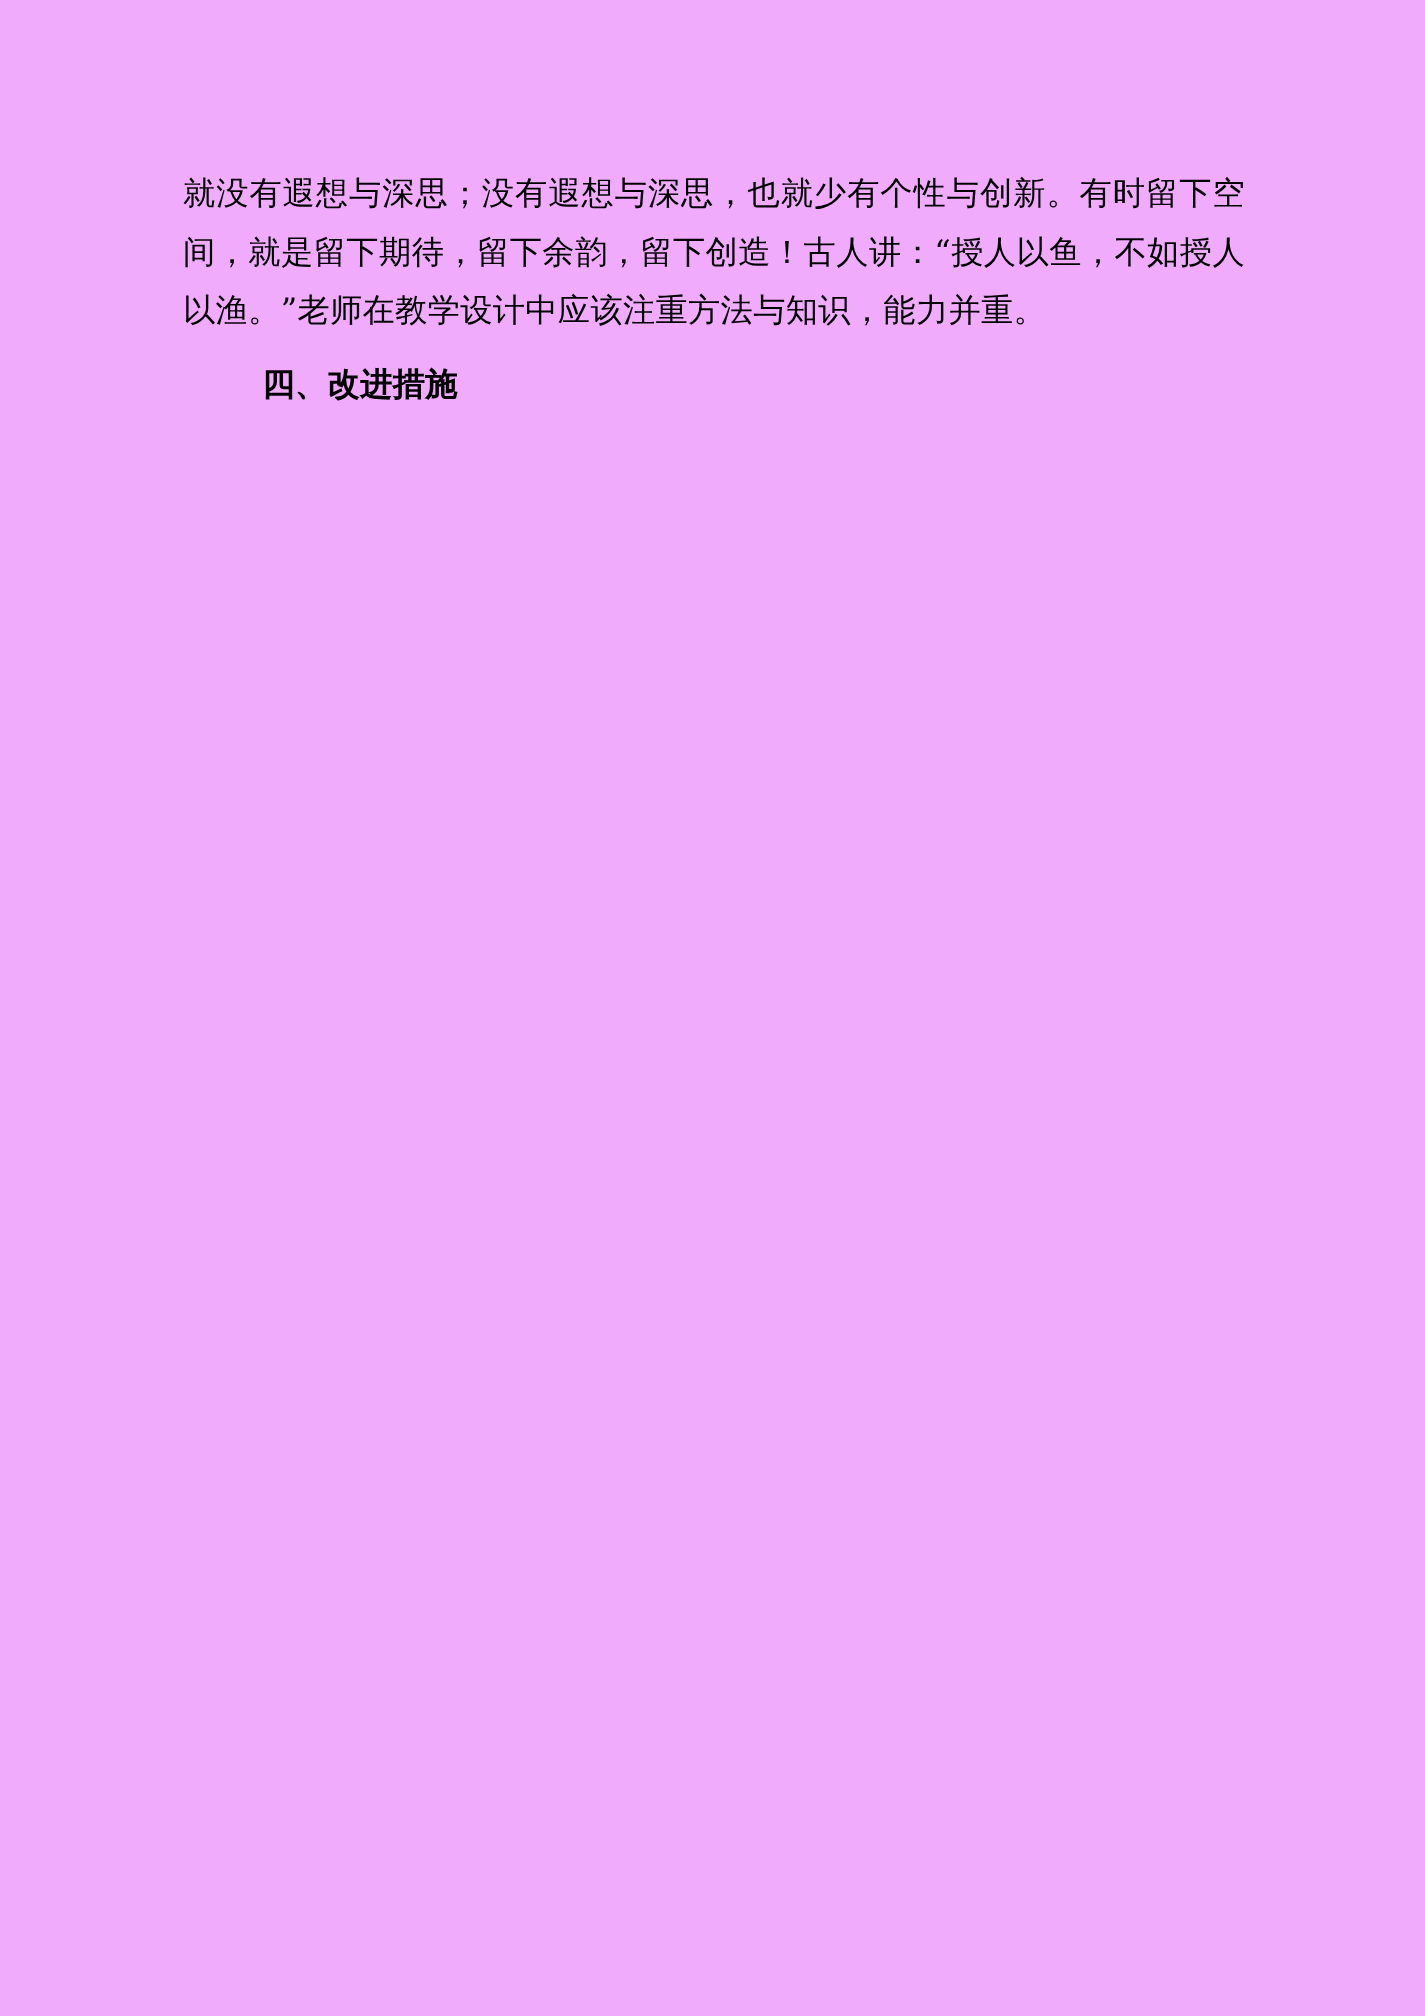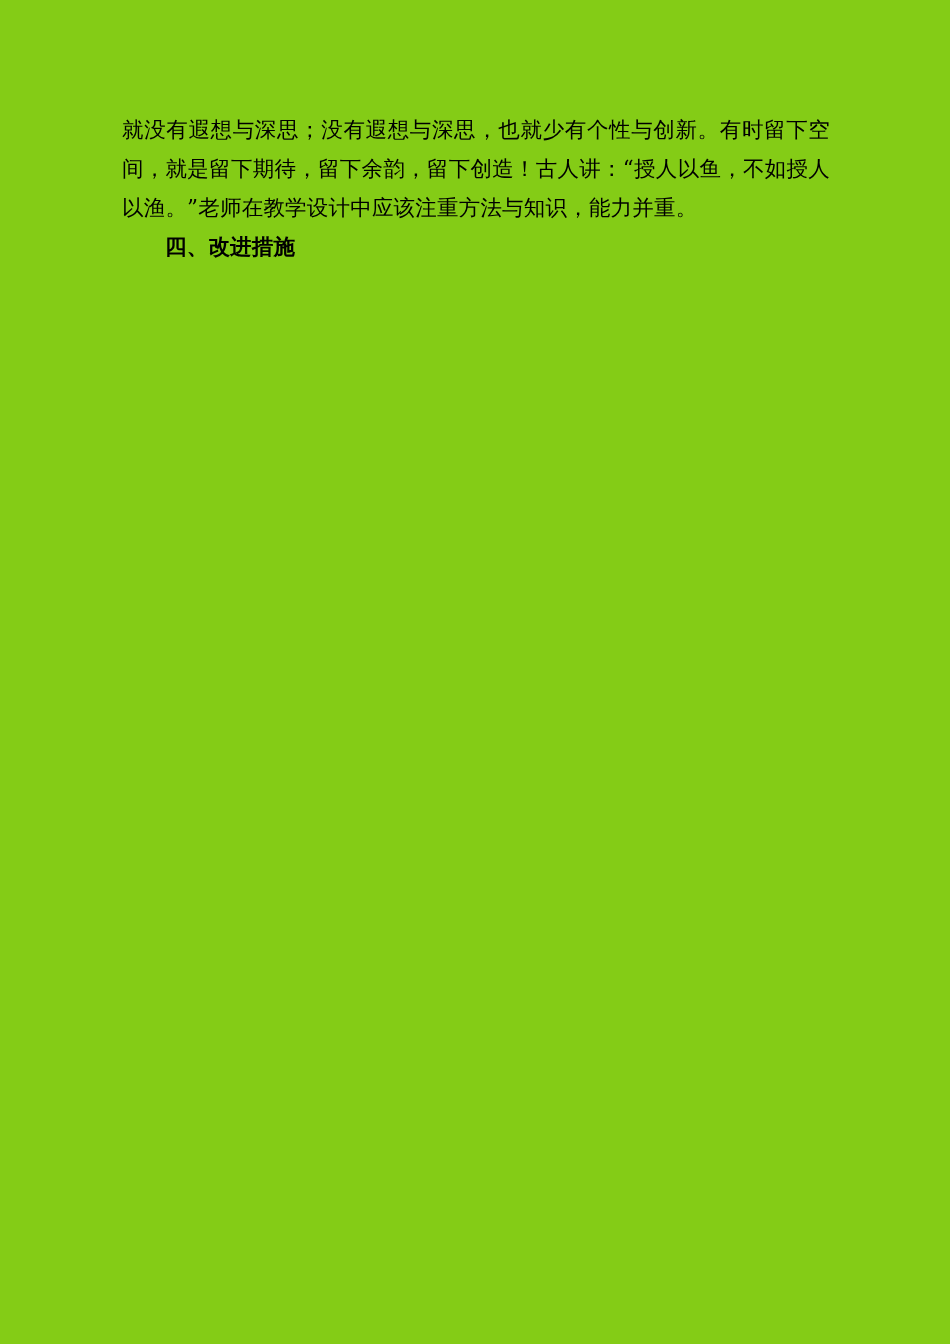--- a/index.html
+++ b/index.html
@@ -13,40 +13,40 @@
     font-family: "DejaVu Serif", "Liberation Serif", serif;
     color: #000000;
     position: relative;
     overflow: hidden;
   }
   .page {
     box-sizing: border-box;
     width: 950px;
     height: 1344px;
     padding: 110px 120px 0 122px;
-    background: #84cc16;
+    background: #f0abfc;
   }
   .doc-body {
     font-size: 21.5px;
     line-height: 39px;
     text-align: justify;
     text-justify: inter-ideograph;
     letter-spacing: 0.2px;
   }
   .para {
     margin: 0 0 0 0;
     text-indent: 0;
   }
   .para.indent {
     text-indent: 2em;
   }
   .heading {
     font-weight: bold;
     text-indent: 2em;
-    margin: 0;
+    margin: 10px;
     font-size: 21.5px;
     line-height: 39px;
   }
 </style>
 </head>
 <body>
 
 <div class="page">
   <div class="doc-body">
     <p class="para">就没有遐想与深思；没有遐想与深思，也就少有个性与创新。有时留下空间，就是留下期待，留下余韵，留下创造！古人讲：“授人以鱼，不如授人以渔。”老师在教学设计中应该注重方法与知识，能力并重。</p>

